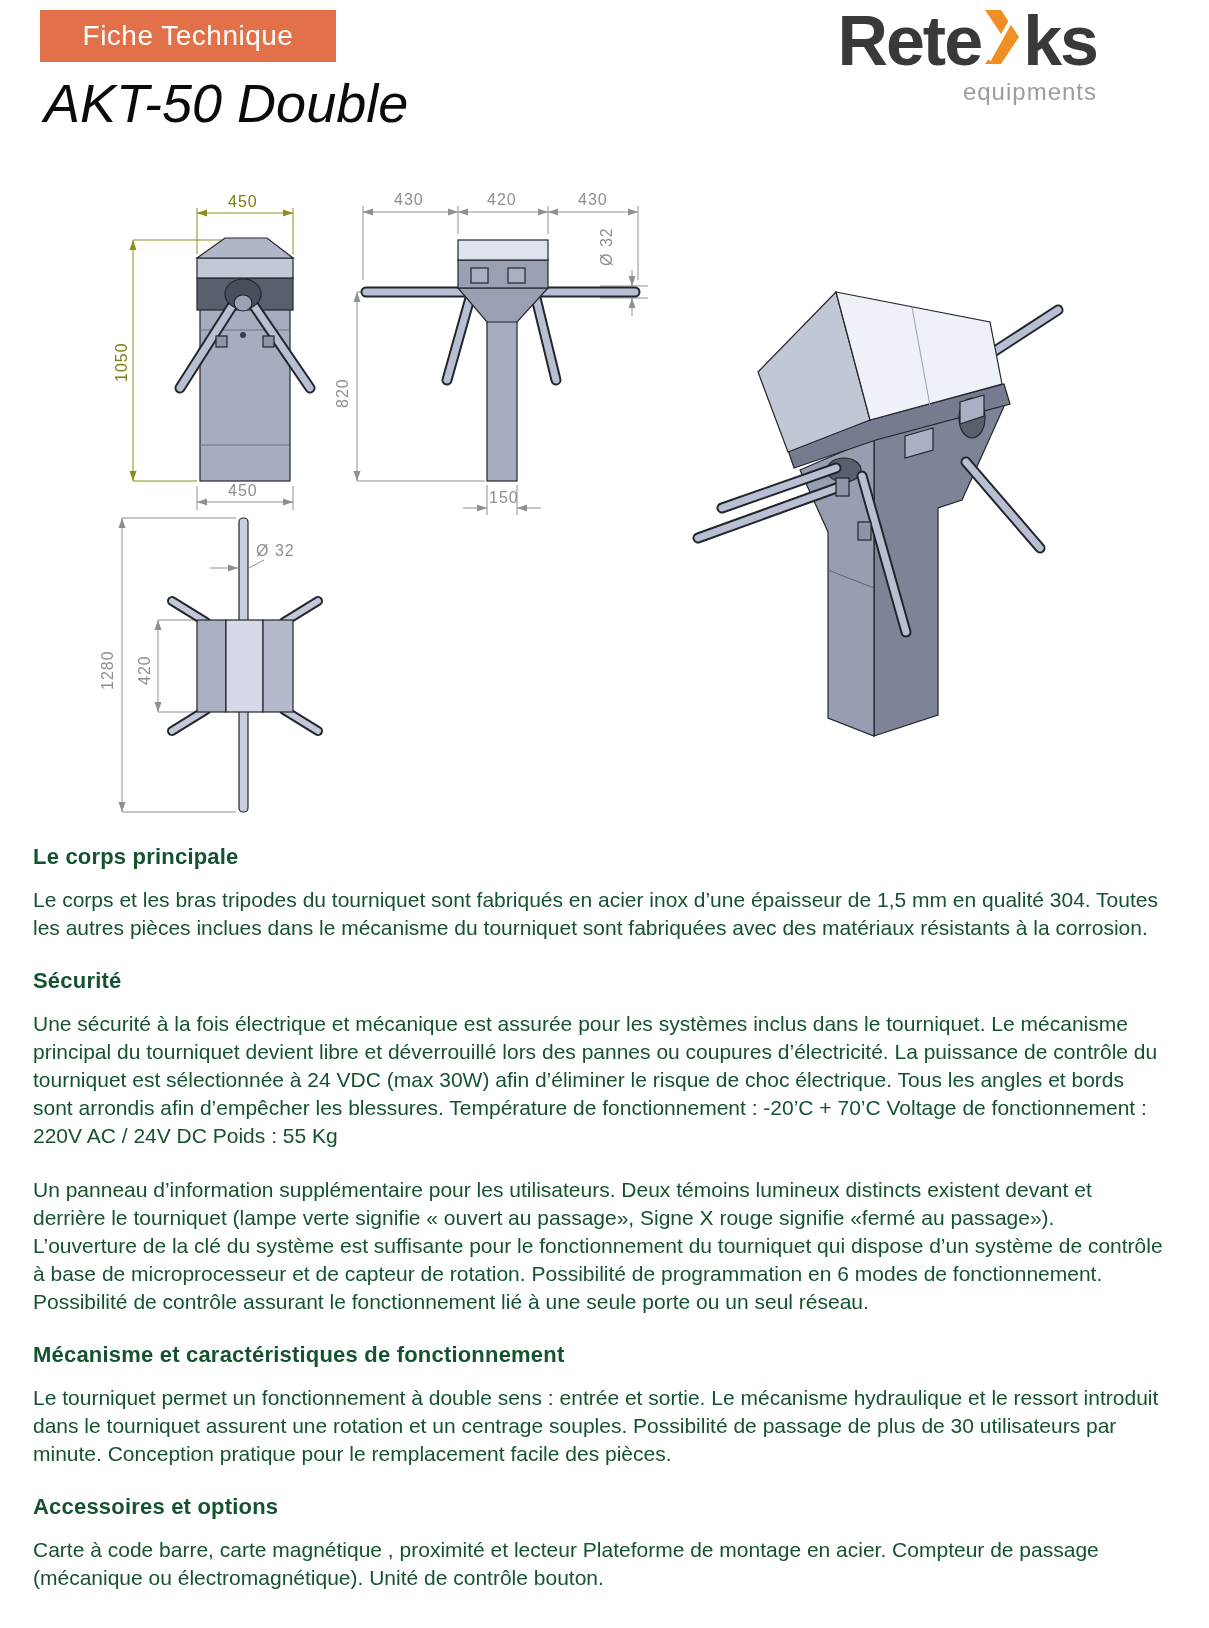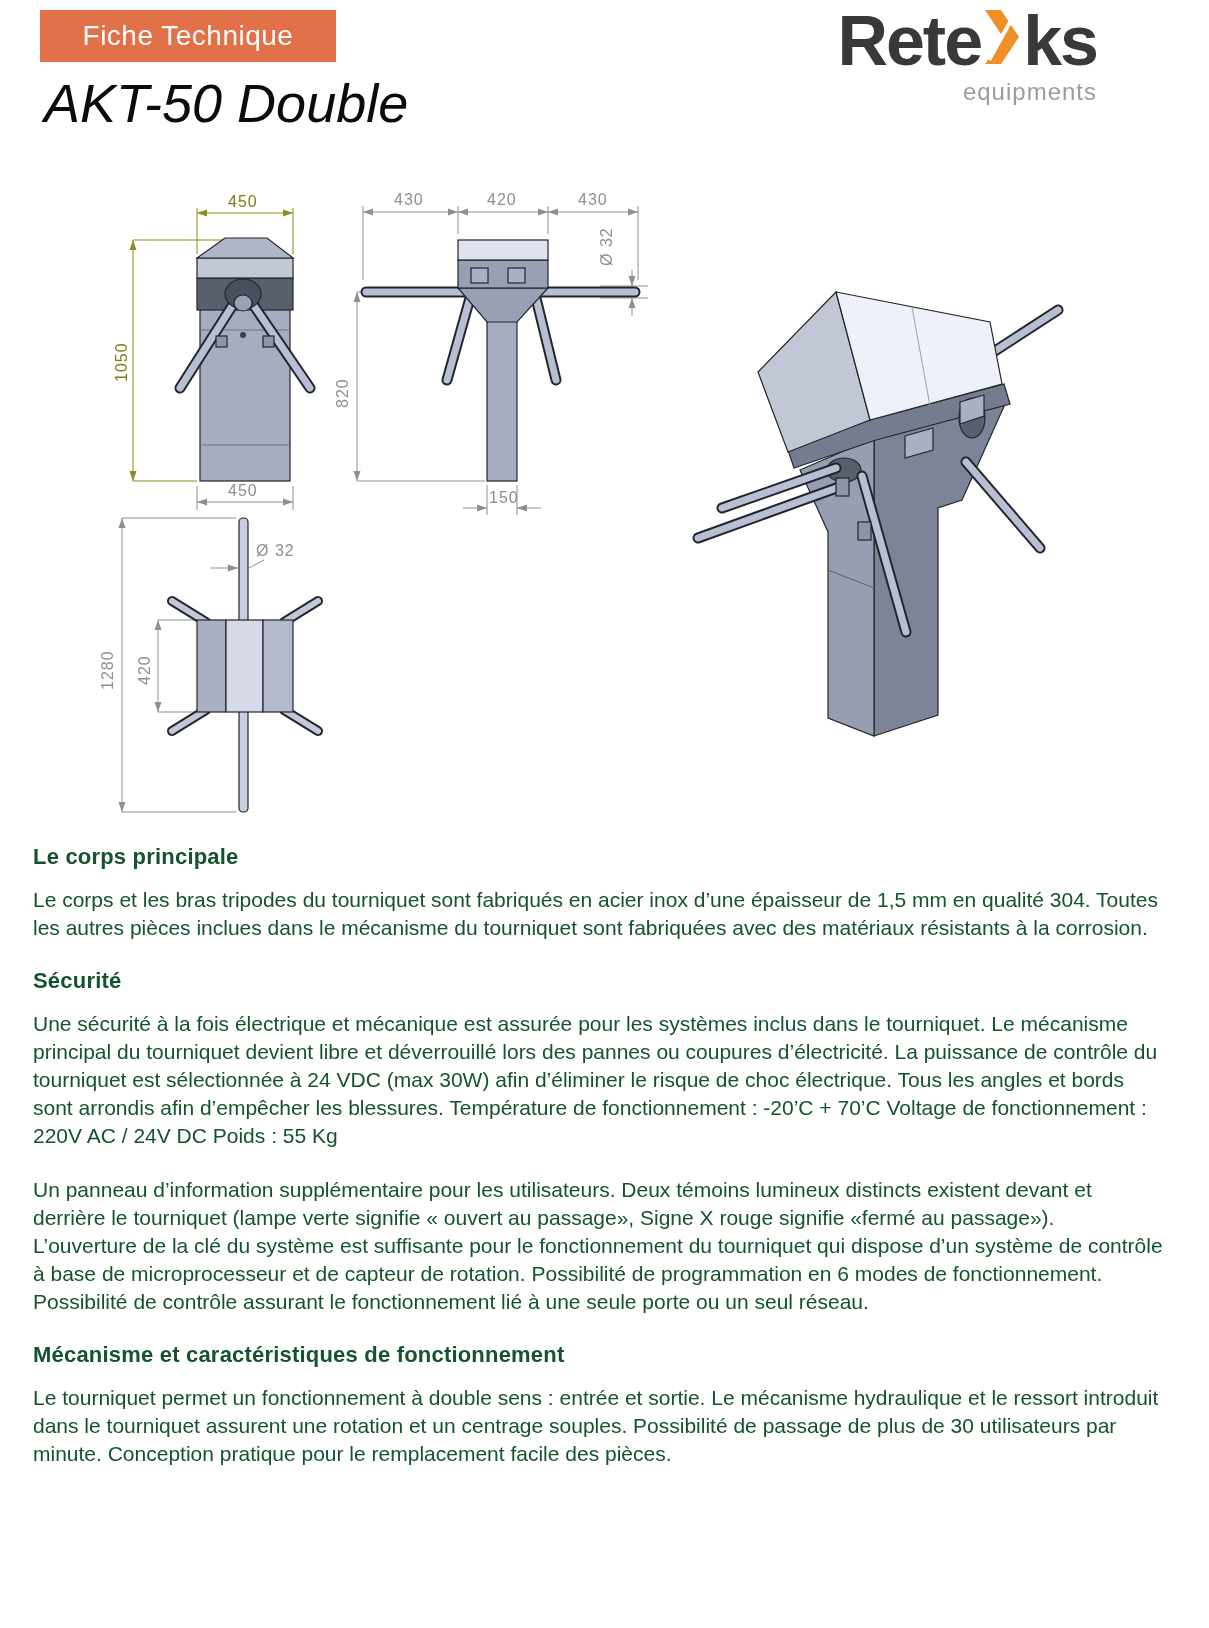--- a/index.html
+++ b/index.html
@@ -239,15 +239,19 @@
       <p>Une sécurité à la fois électrique et mécanique est assurée pour les systèmes inclus dans le tourniquet. Le mécanisme principal du tourniquet devient libre et déverrouillé lors des pannes ou coupures d’électricité. La puissance de contrôle du tourniquet est sélectionnée à 24 VDC (max 30W) afin d’éliminer le risque de choc électrique. Tous les angles et bords sont arrondis afin d’empêcher les blessures. Température de fonctionnement : -20’C + 70’C Voltage de fonctionnement : 220V AC / 24V DC Poids : 55 Kg</p>
     </div>
     <div class="sec">
       <p>Un panneau d’information supplémentaire pour les utilisateurs. Deux témoins lumineux distincts existent devant et derrière le tourniquet (lampe verte signifie « ouvert au passage», Signe X rouge signifie «fermé au passage»).
 L’ouverture de la clé du système est suffisante pour le fonctionnement du tourniquet qui dispose d’un système de contrôle à base de microprocesseur et de capteur de rotation. Possibilité de programmation en 6 modes de fonctionnement. Possibilité de contrôle assurant le fonctionnement lié à une seule porte ou un seul réseau.</p>
     </div>
     <div class="sec">
       <h3>Mécanisme et caractéristiques de fonctionnement</h3>
       <p>Le tourniquet permet un fonctionnement à double sens : entrée et sortie. Le mécanisme hydraulique et le ressort introduit dans le tourniquet assurent une rotation et un centrage souples. Possibilité de passage de plus de 30 utilisateurs par minute. Conception pratique pour le remplacement facile des pièces.</p>
     </div>
+    <div class="sec">
+      <h3>Accessoires et options</h3>
+      <p>Carte à code barre, carte magnétique , proximité et lecteur Plateforme de montage en acier. Compteur de passage (mécanique ou électromagnétique). Unité de contrôle bouton.</p>
+    </div>
   </div>
 
 </div>
 
 </body></html>

